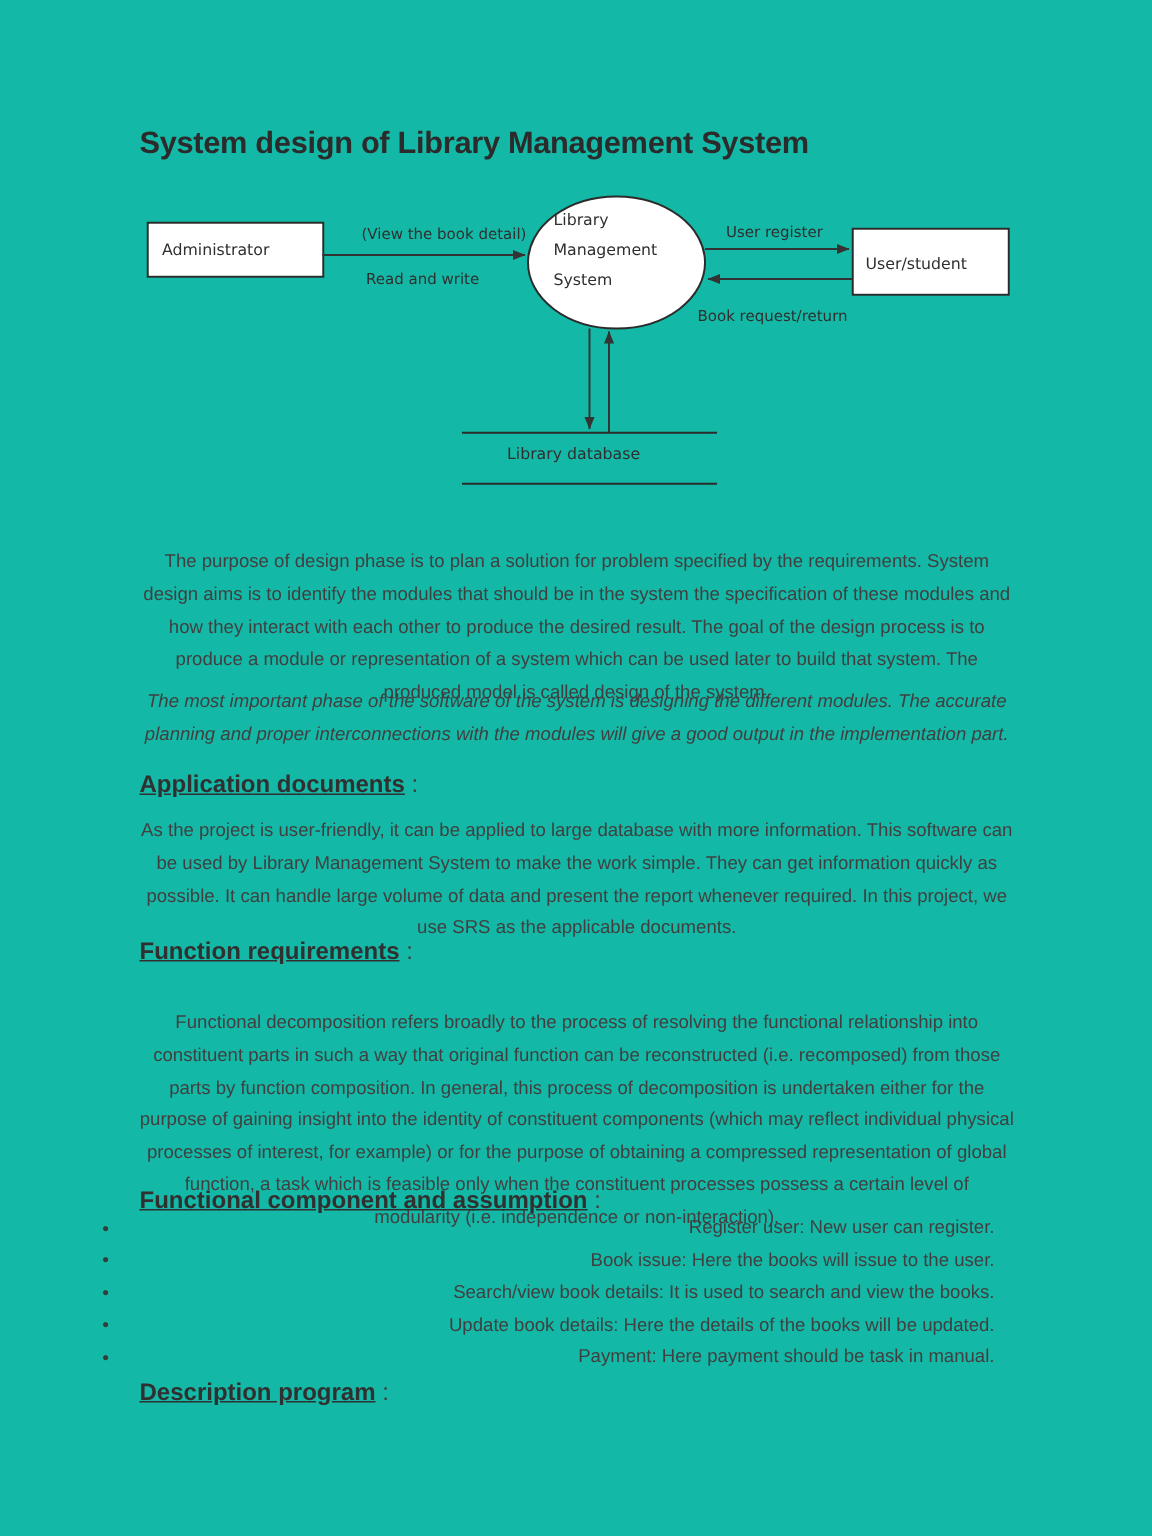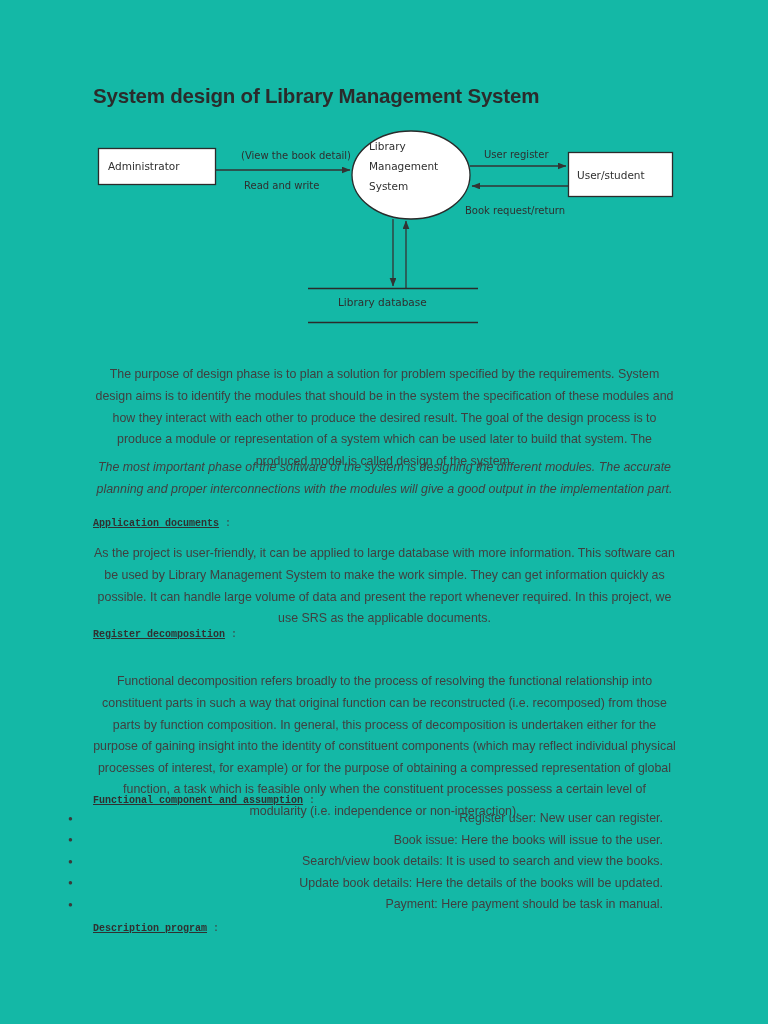--- a/index.html
+++ b/index.html
@@ -71,24 +71,23 @@
   .p4 { top: 659px; }
 
   .heading-inline {
     font-weight: bold;
     text-decoration: underline;
     color: #303030;
   }
   .heading-line {
     position: absolute;
     left: 93px;
-    font-size: 10px;
+    font-size: 16px;
     line-height: 21.6px;
     color: #404040;
-    font-family: Liberation Mono, monospace;
   }
   .h-app { top: 513px; }
   .h-func { top: 624px; }
   .h-comp { top: 790px; }
   .h-desc { top: 918px; }
 
   
   .bullets {
     position: absolute;
     left: 63px;
@@ -163,21 +162,21 @@
   </div>
 
   <p class="body-block p1">The purpose of design phase is to plan a solution for problem specified by the requirements. System design aims is to identify the modules that should be in the system the specification of these modules and how they interact with each other to produce the desired result. The goal of the design process is to produce a module or representation of a system which can be used later to build that system. The produced model is called design of the system.</p>
 
   <p class="body-block p2">The most important phase of the software of the system is designing the different modules. The accurate planning and proper interconnections with the modules will give a good output in the implementation part.</p>
 
   <div class="heading-line h-app"><span class="heading-inline">Application documents</span><span> :</span></div>
 
   <p class="body-block p3">As the project is user-friendly, it can be applied to large database with more information. This software can be used by Library Management System to make the work simple. They can get information quickly as possible. It can handle large volume of data and present the report whenever required. In this project, we use SRS as the applicable documents.</p>
 
-  <div class="heading-line h-func"><span class="heading-inline">Register decomposition</span><span> :</span></div>
+  <div class="heading-line h-func"><span class="heading-inline">Function requirements</span><span> :</span></div>
 
   <p class="body-block p4">Functional decomposition refers broadly to the process of resolving the functional relationship into constituent parts in such a way that original function can be reconstructed (i.e. recomposed) from those parts by function composition. In general, this process of decomposition is undertaken either for the purpose of gaining insight into the identity of constituent components (which may reflect individual physical processes of interest, for example) or for the purpose of obtaining a compressed representation of global function, a task which is feasible only when the constituent processes possess a certain level of modularity (i.e. independence or non-interaction).</p>
 
   <div class="heading-line h-comp"><span class="heading-inline">Functional component and assumption</span><span> :</span></div>
 
   <ul class="bullets">
     <li>Register user: New user can register.</li>
     <li> Book issue: Here the books will issue to the user.</li>
     <li>Search/view book details: It is used to search and view the books.</li>
     <li>Update book details: Here the details of the books will be updated.</li>

